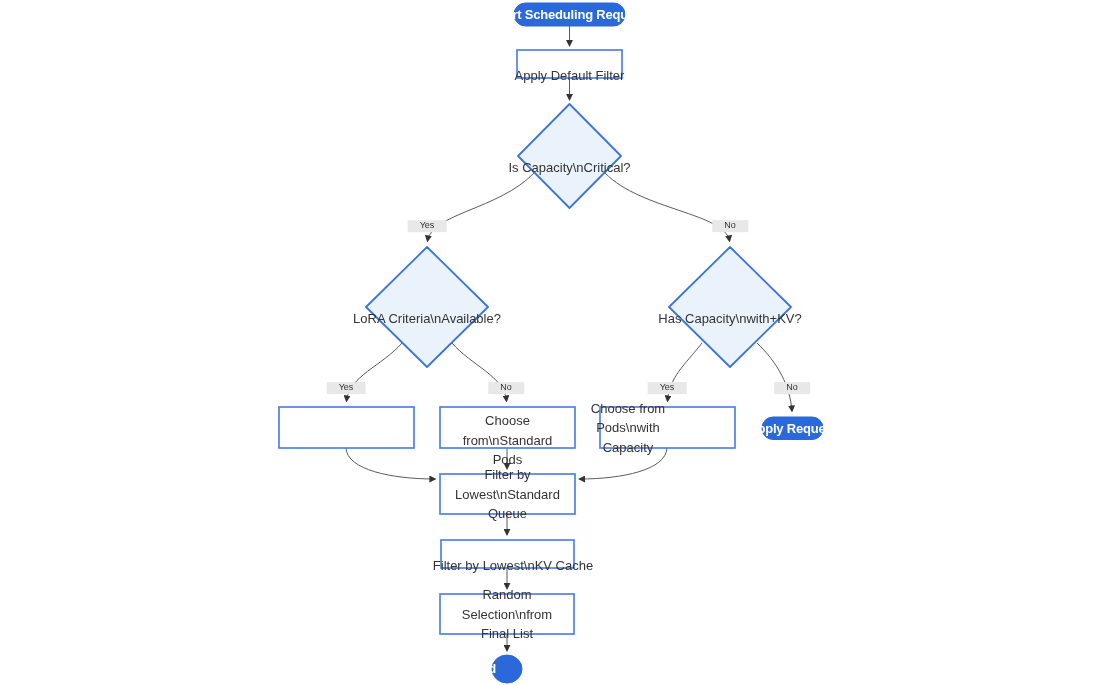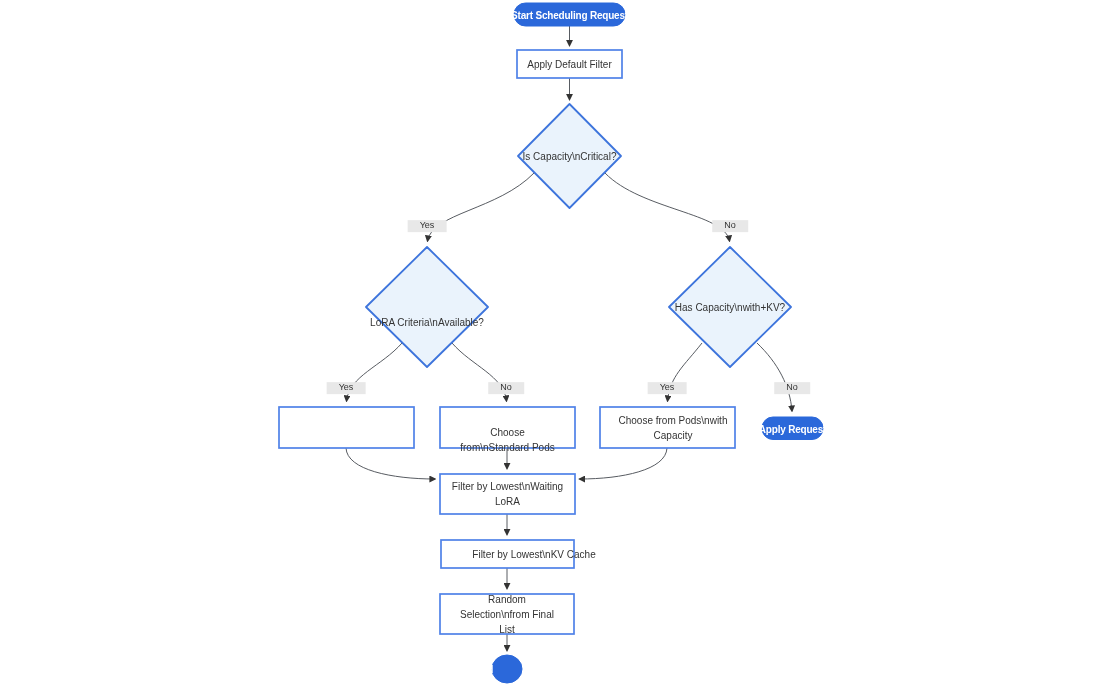--- a/index.html
+++ b/index.html
@@ -11,24 +11,24 @@
     overflow:hidden;
   }
   svg.diagram{position:absolute;left:0;top:0;}
   .edge{stroke:var(--edge-line,#585c62);stroke-width:1;fill:none;}
   .arrowhead{fill:var(--arrowhead,#333333);}
   .shape-terminal{fill:var(--node-accent,#2b68da);stroke:var(--node-accent,#2b68da);stroke-width:1;}
   .shape-process{fill:var(--process-fill,#ffffff);stroke:var(--process-border,#4f82e8);stroke-width:1.7;}
   .shape-decision{fill:var(--decision-fill,#eaf3fc);stroke:var(--decision-border,#3d74dc);stroke-width:1.8;stroke-linejoin:round;}
   .lbl{
     position:absolute;transform:translate(-50%,-50%);
-    text-align:center;font-size:10px;line-height:1.5;
+    text-align:center;font-size:13px;line-height:1.5;
     color:var(--text,#333333);white-space:normal;
   }
-  .lbl.nowrap{white-space:nowrap;}
+  .lbl.nowrap{white-space:nowrap;margin-top:12px;}
   .lbl.pill{color:#ffffff;font-weight:700;white-space:nowrap;letter-spacing:-0.2px;}
   .elabel{
     position:absolute;transform:translate(-50%,-50%);
     font-size:9px;color:var(--edge-label-text,#333333);
     background:var(--edge-label-bg,#e8e8e8);
     padding:0 12px;line-height:1.3;white-space:nowrap;
   }
 </style>
 </head>
 <body>
@@ -68,27 +68,27 @@
     <rect class="shape-terminal" x="762" y="417" width="61" height="22.5" rx="11"></rect>
     <rect class="shape-process" x="440" y="474" width="135" height="40"></rect>
     <rect class="shape-process" x="441" y="540" width="133" height="28"></rect>
     <rect class="shape-process" x="440" y="594" width="134" height="40"></rect>
     <ellipse class="shape-terminal" cx="507" cy="669" rx="15" ry="14"></ellipse>
   </svg>
 
   <div class="lbl pill" style="left:569.5px;top:14.5px">Start Scheduling Request</div>
   <div class="lbl nowrap" style="left:569.5px;top:64px">Apply Default Filter</div>
   <div class="lbl nowrap" style="left:569.5px;top:156px">Is Capacity\nCritical?</div>
-  <div class="lbl nowrap" style="left:427px;top:322px">LoRA Criteria\nAvailable?</div>
+  <div class="lbl nowrap" style="left:427px;top:307px">LoRA Criteria\nAvailable?</div>
   <div class="lbl nowrap" style="left:730px;top:307px">Has Capacity\nwith+KV?</div>
   <div class="lbl" style="left:507.5px;top:440px;width:104px">Choose from\nStandard Pods</div>
-  <div class="lbl" style="left:673px;top:427.5px;width:112px">Choose from Pods\nwith Capacity</div>
+  <div class="lbl" style="left:628px;top:427.5px;width:112px">Choose from Pods\nwith Capacity</div>
   <div class="lbl pill" style="left:792.5px;top:428.5px">Apply Request</div>
-  <div class="lbl" style="left:507.5px;top:494px;width:112px">Filter by Lowest\nWaiting LoRA</div>
-  <div class="lbl nowrap" style="left:534px;top:554px">Filter by Lowest\nKV Cache</div>
+  <div class="lbl" style="left:507.5px;top:494px;width:112px">Filter by Lowest\nStandard Queue</div>
+  <div class="lbl nowrap" style="left:513px;top:554px">Filter by Lowest\nKV Cache</div>
   <div class="lbl" style="left:507px;top:614px;width:108px">Random Selection\nfrom Final List</div>
   <div class="lbl pill" style="left:484px;top:669px">End</div>
 
   <div class="elabel" style="left:427px;top:226px">Yes</div>
   <div class="elabel" style="left:730px;top:226px">No</div>
   <div class="elabel" style="left:346px;top:388px">Yes</div>
   <div class="elabel" style="left:506px;top:388px">No</div>
   <div class="elabel" style="left:667px;top:388px">Yes</div>
   <div class="elabel" style="left:792px;top:388px">No</div>
 

